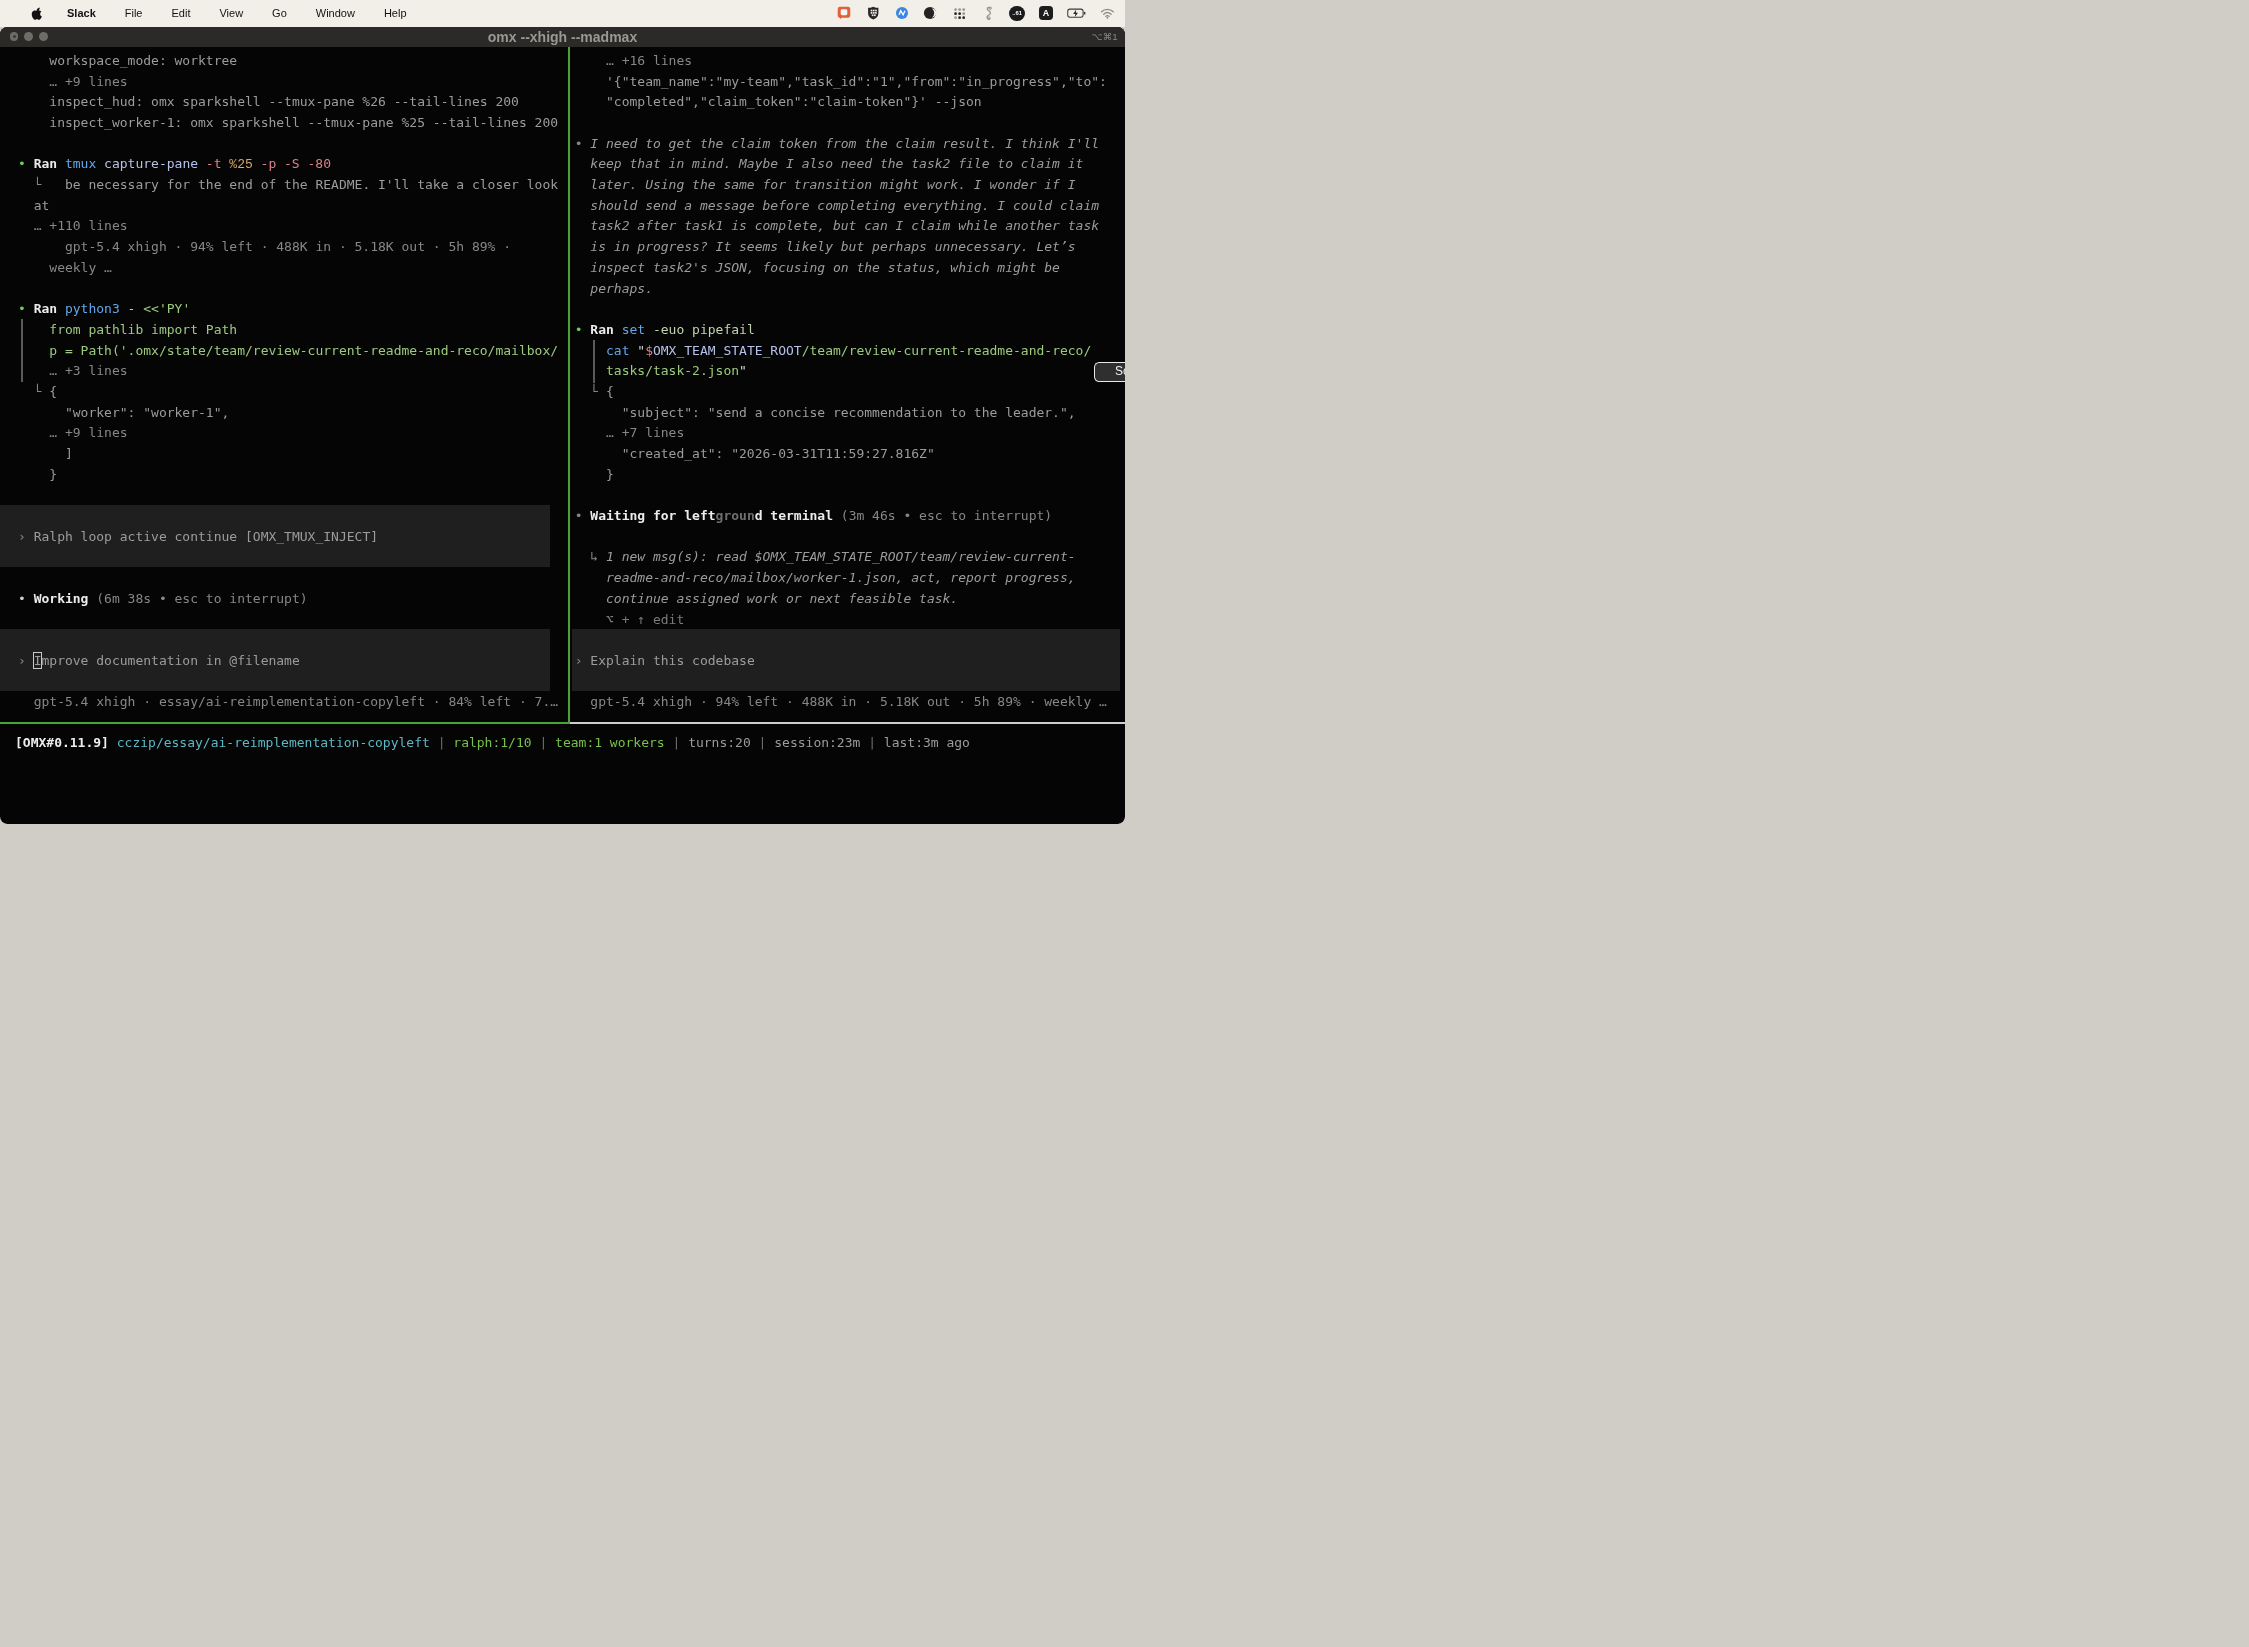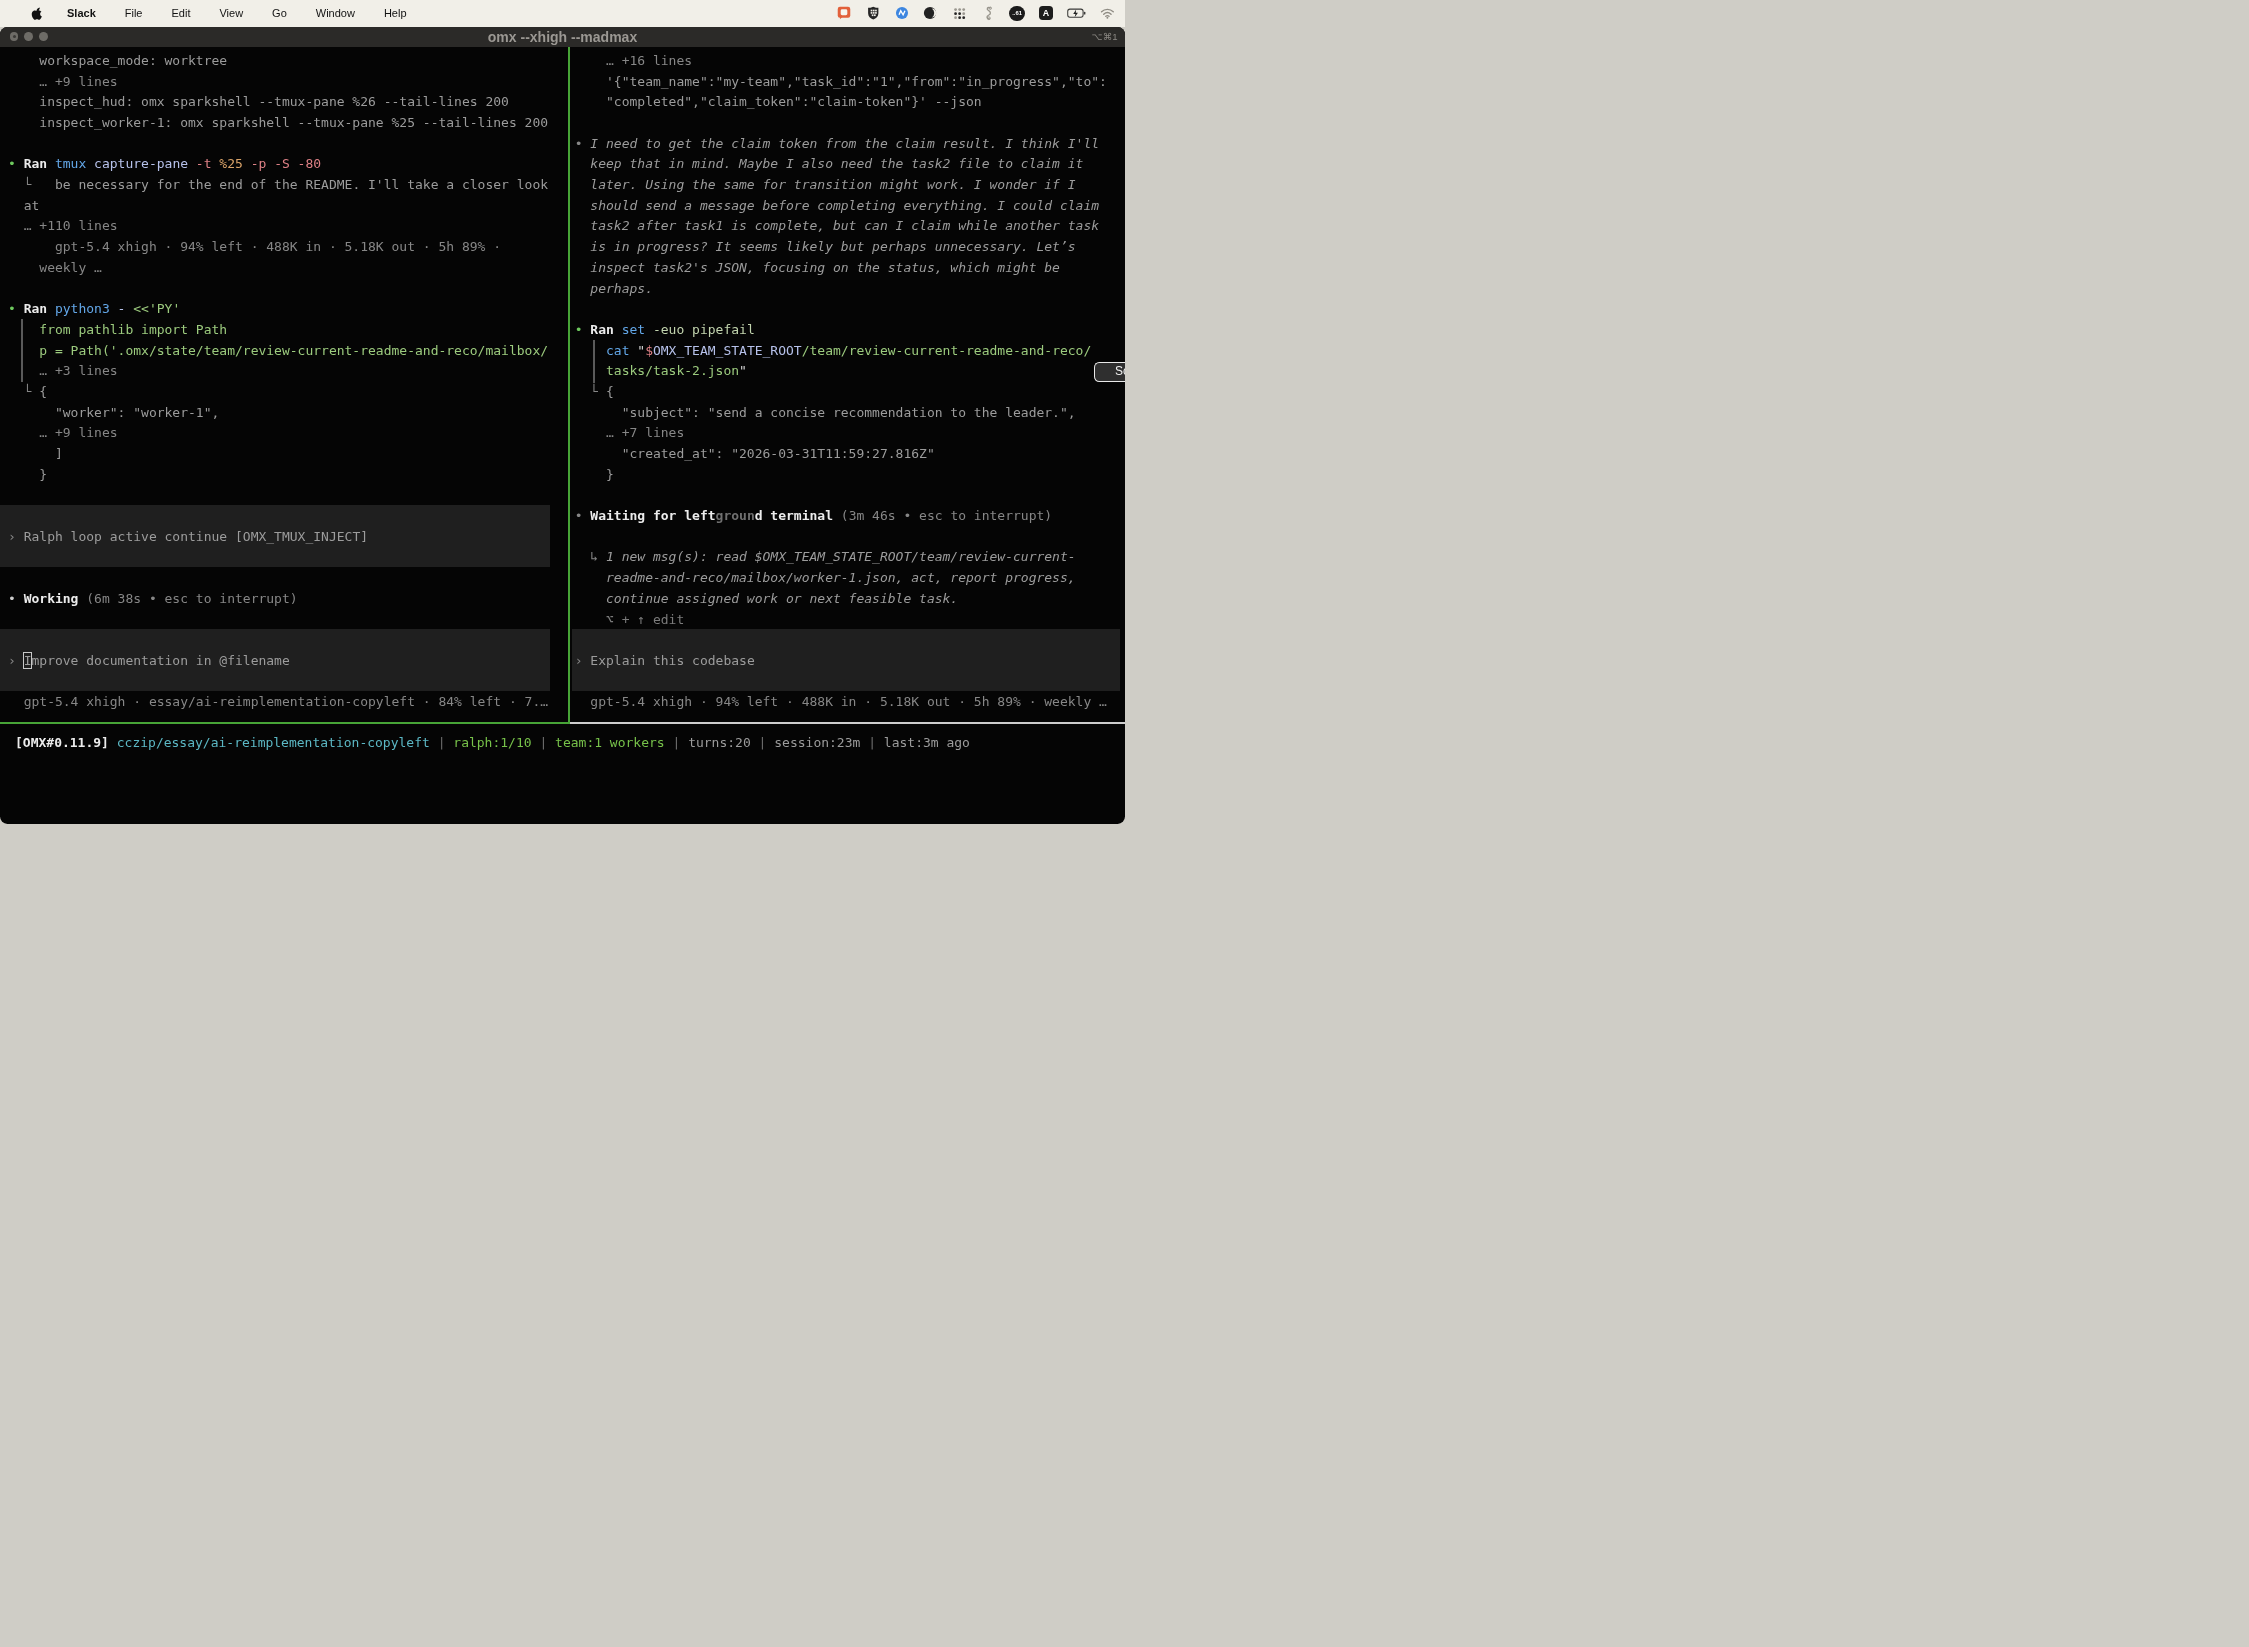--- a/index.html
+++ b/index.html
@@ -20,42 +20,42 @@
   .lights{position:absolute;left:9.6px;top:5.9px;display:flex;gap:5.9px;}
   .light{width:8.9px;height:8.9px;border-radius:50%;background:#6e6c67;position:relative;}
   .light.dot::after{content:"";position:absolute;left:3px;top:3px;width:3px;height:3px;border-radius:50%;background:#3b3a37;}
   .wtitle{position:absolute;left:0;right:0;top:0;height:20.7px;line-height:20.7px;text-align:center;
     color:#9b9893;font-size:14px;font-weight:bold;}
   .wshort{position:absolute;right:7.4px;top:0;height:20.7px;line-height:20.7px;color:#8a8782;font-size:9.6px;}
   
   .term{position:relative;height:747px;background:#050505;
     font-family:"DejaVu Sans Mono","DejaVu Sans",monospace;}
   .pane{position:absolute;top:0;height:675px;overflow:hidden;padding-top:3.7px;box-sizing:border-box;}
-  .pane-left{left:0;width:568px;padding-left:8px;}
+  .pane-left{left:0;width:568px;padding-left:18px;}
   .pane-right{left:571px;width:646px;padding-left:3.7px;}
   .divider-v{position:absolute;left:568px;top:0;width:2.2px;height:677px;background:#47a437;}
   .pborder-left{position:absolute;left:0;top:675px;width:570px;height:1.5px;background:#47a437;}
   .pborder-right{position:absolute;left:570px;top:675px;width:555px;height:1.5px;background:#cdcdcd;}
   .tl{height:20.7px;line-height:20.7px;white-space:pre;font-size:13px;color:#9c9c9c;}
   .band{position:absolute;background:#1f1f1f;z-index:0;}
   .lines{position:relative;z-index:1;}
   .connector{position:absolute;width:1.5px;background:#5a5a5a;z-index:1;}
   
   .w{color:#ececec;font-weight:bold;}
   .w2{color:#d6d6d6;}
   .dim{color:#878787;}
   .dim2{color:#7b7b7b;}
   .lt{color:#cccccc;}
   .gb{color:#6ec95e;}
   .g{color:#9ccb7e;}
   .pg{color:#c2d4ae;}
   .b{color:#63a7e8;}
   .lv{color:#b6c1ea;}
   .pk{color:#de8186;}
-  .or{color:#d9a369;}
+  .or{color:#d9a369;font-family:Liberation Mono, monospace;}
   .it{font-style:italic;color:#9c9c9c;}
   .shim{color:#6f6f6f;font-weight:bold;}
   .cy{color:#5cb8c5;}
   .sg{color:#77c24a;}
   .sep{color:#6d6d6d;}
   .cur{outline:1.1px solid #c9c9c9;}
   
   .hud{position:absolute;left:0;top:686px;width:1125px;padding-left:15px;box-sizing:border-box;}
   
   .tooltip{position:absolute;left:1094px;top:315px;width:44px;height:20px;background:#2f2f2f;

